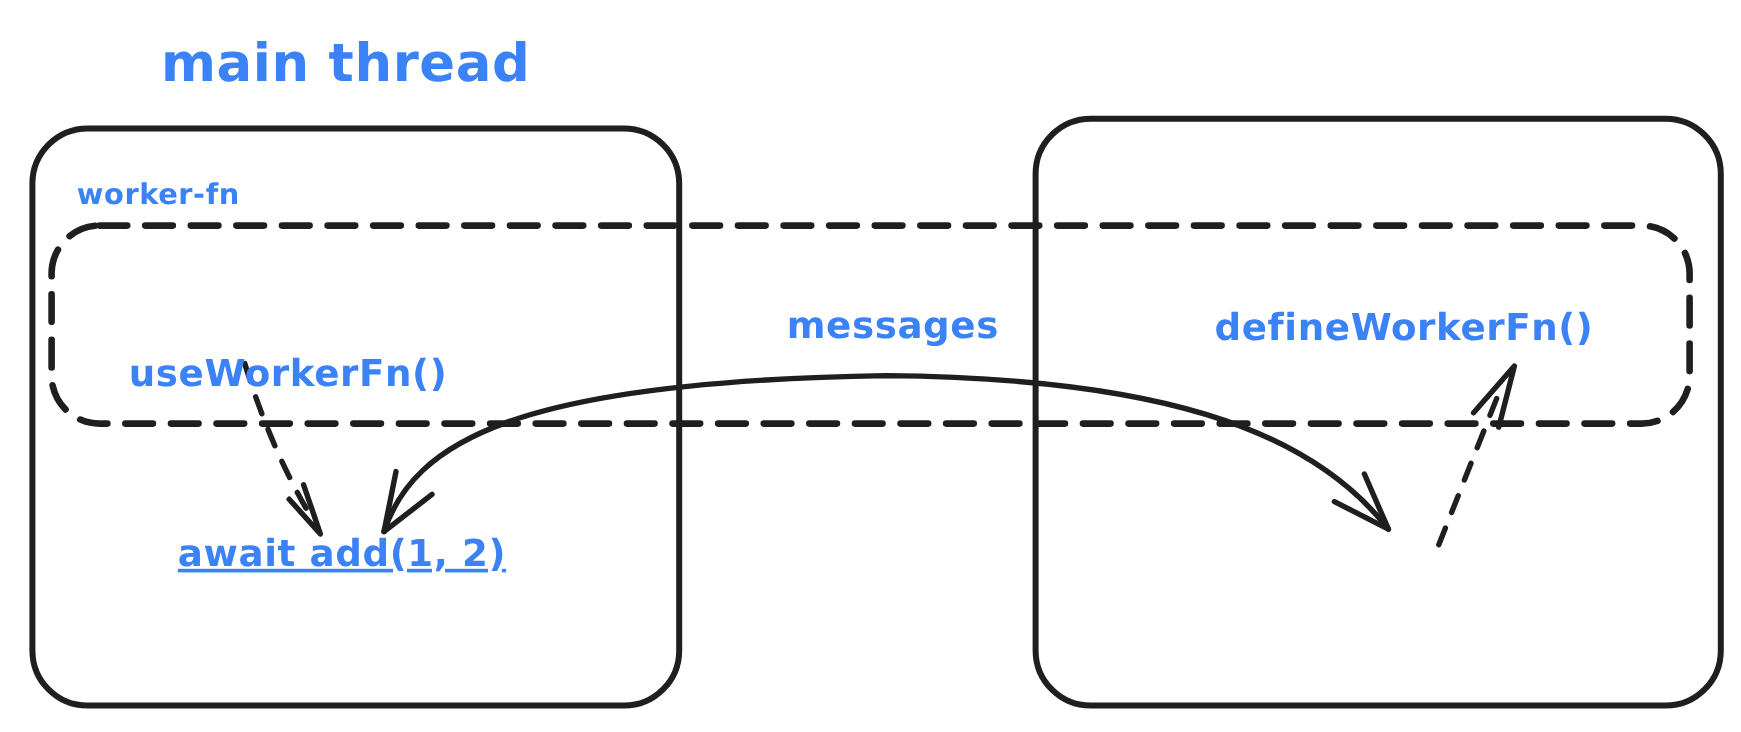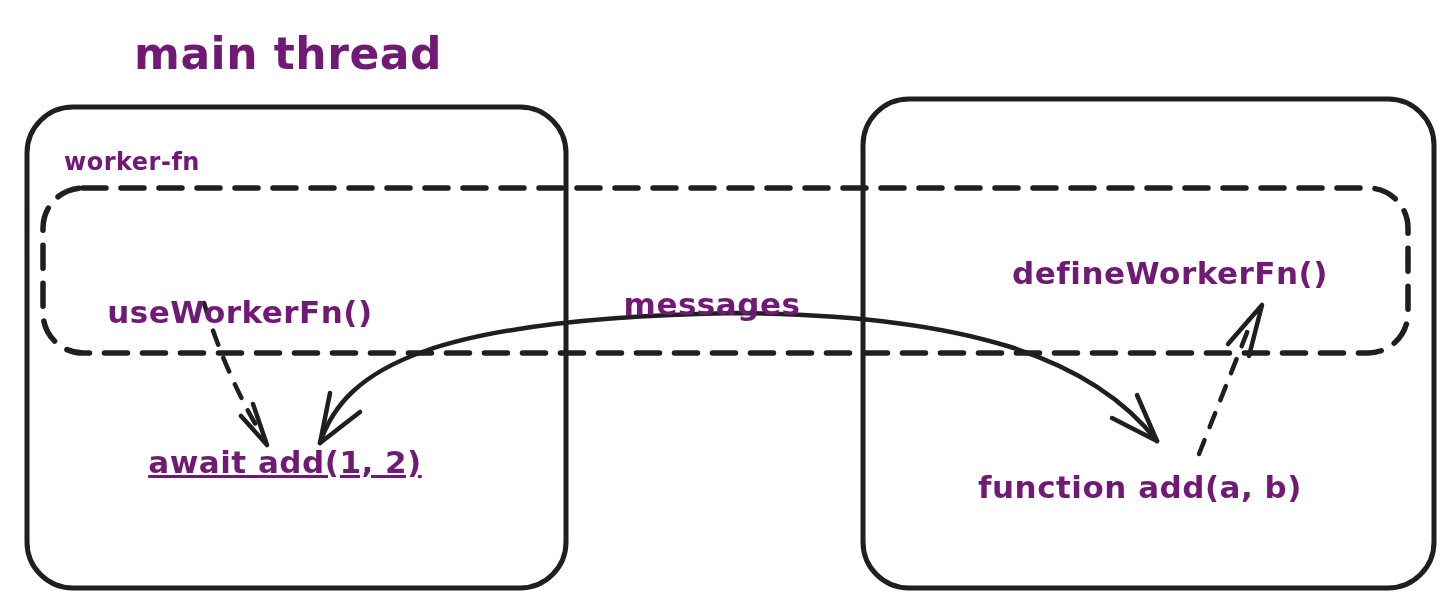--- a/index.html
+++ b/index.html
@@ -18,21 +18,21 @@
   }
   #diagram-svg {
     position: absolute;
     left: 0;
     top: 0;
     color: #1f1f1f;
   }
   .label {
     position: absolute;
     white-space: nowrap;
-    color: #701a75;
+    color: #3b82f6;
     font-weight: 600;
     letter-spacing: 0.5px;
     user-select: none;
   }
   .label.centered {
     transform: translate(-50%, -50%);
   }
   .thread-title {
     font-size: 44px;
   }
@@ -73,21 +73,20 @@
     </g>
   </svg>
 
   <div class="label centered thread-title" style="left:288px; top:53px;">main thread</div>
 
 
   <div class="label package-label" style="left:64px; top:136px;margin-top:12px;">worker-fn</div>
 
   <div class="label centered node-label" style="left:240px; top:272px;margin-top:40px;">useWorkerFn()</div>
 
-  <div class="label centered node-label" style="left:712px; top:272px;margin-top:32px;">messages</div>
+  <div class="label centered node-label" style="left:744px; top:272px;">messages</div>
 
   <div class="label centered node-label" style="left:1170px; top:273px;">defineWorkerFn()</div>
 
   <div class="label centered node-label" style="left:285px; top:462px;text-decoration:underline;">await add(1, 2)</div>
 
-  <div class="label centered node-label" style="left:1140px; top:487px;">function add(a, b)</div>
 
 </div>
 
 </body></html>

